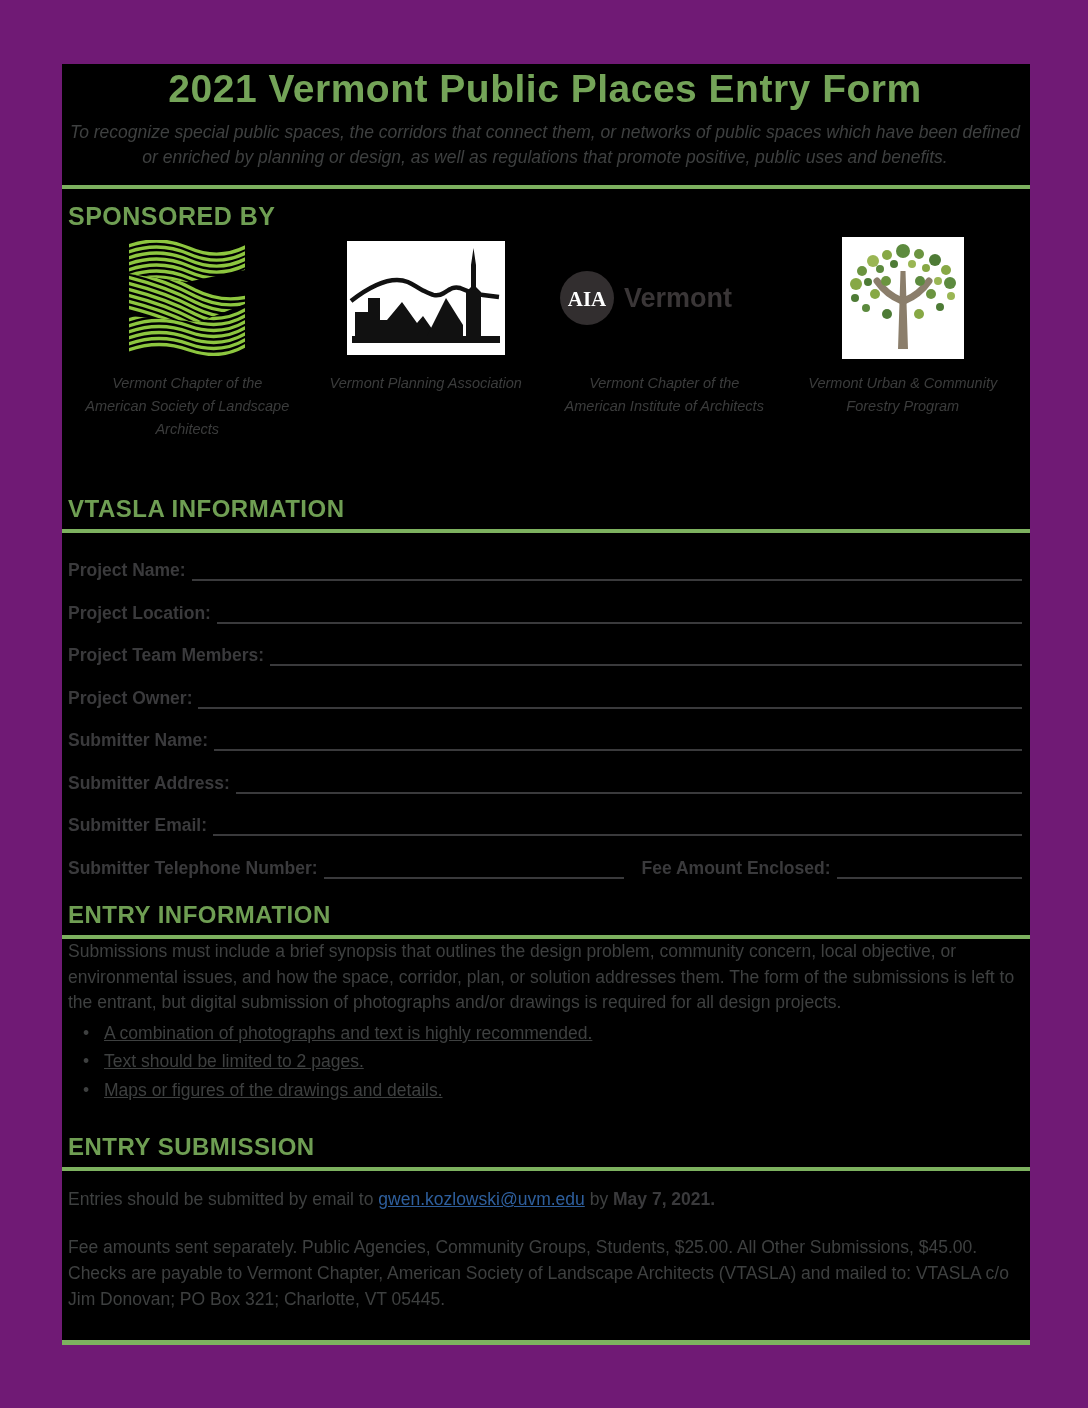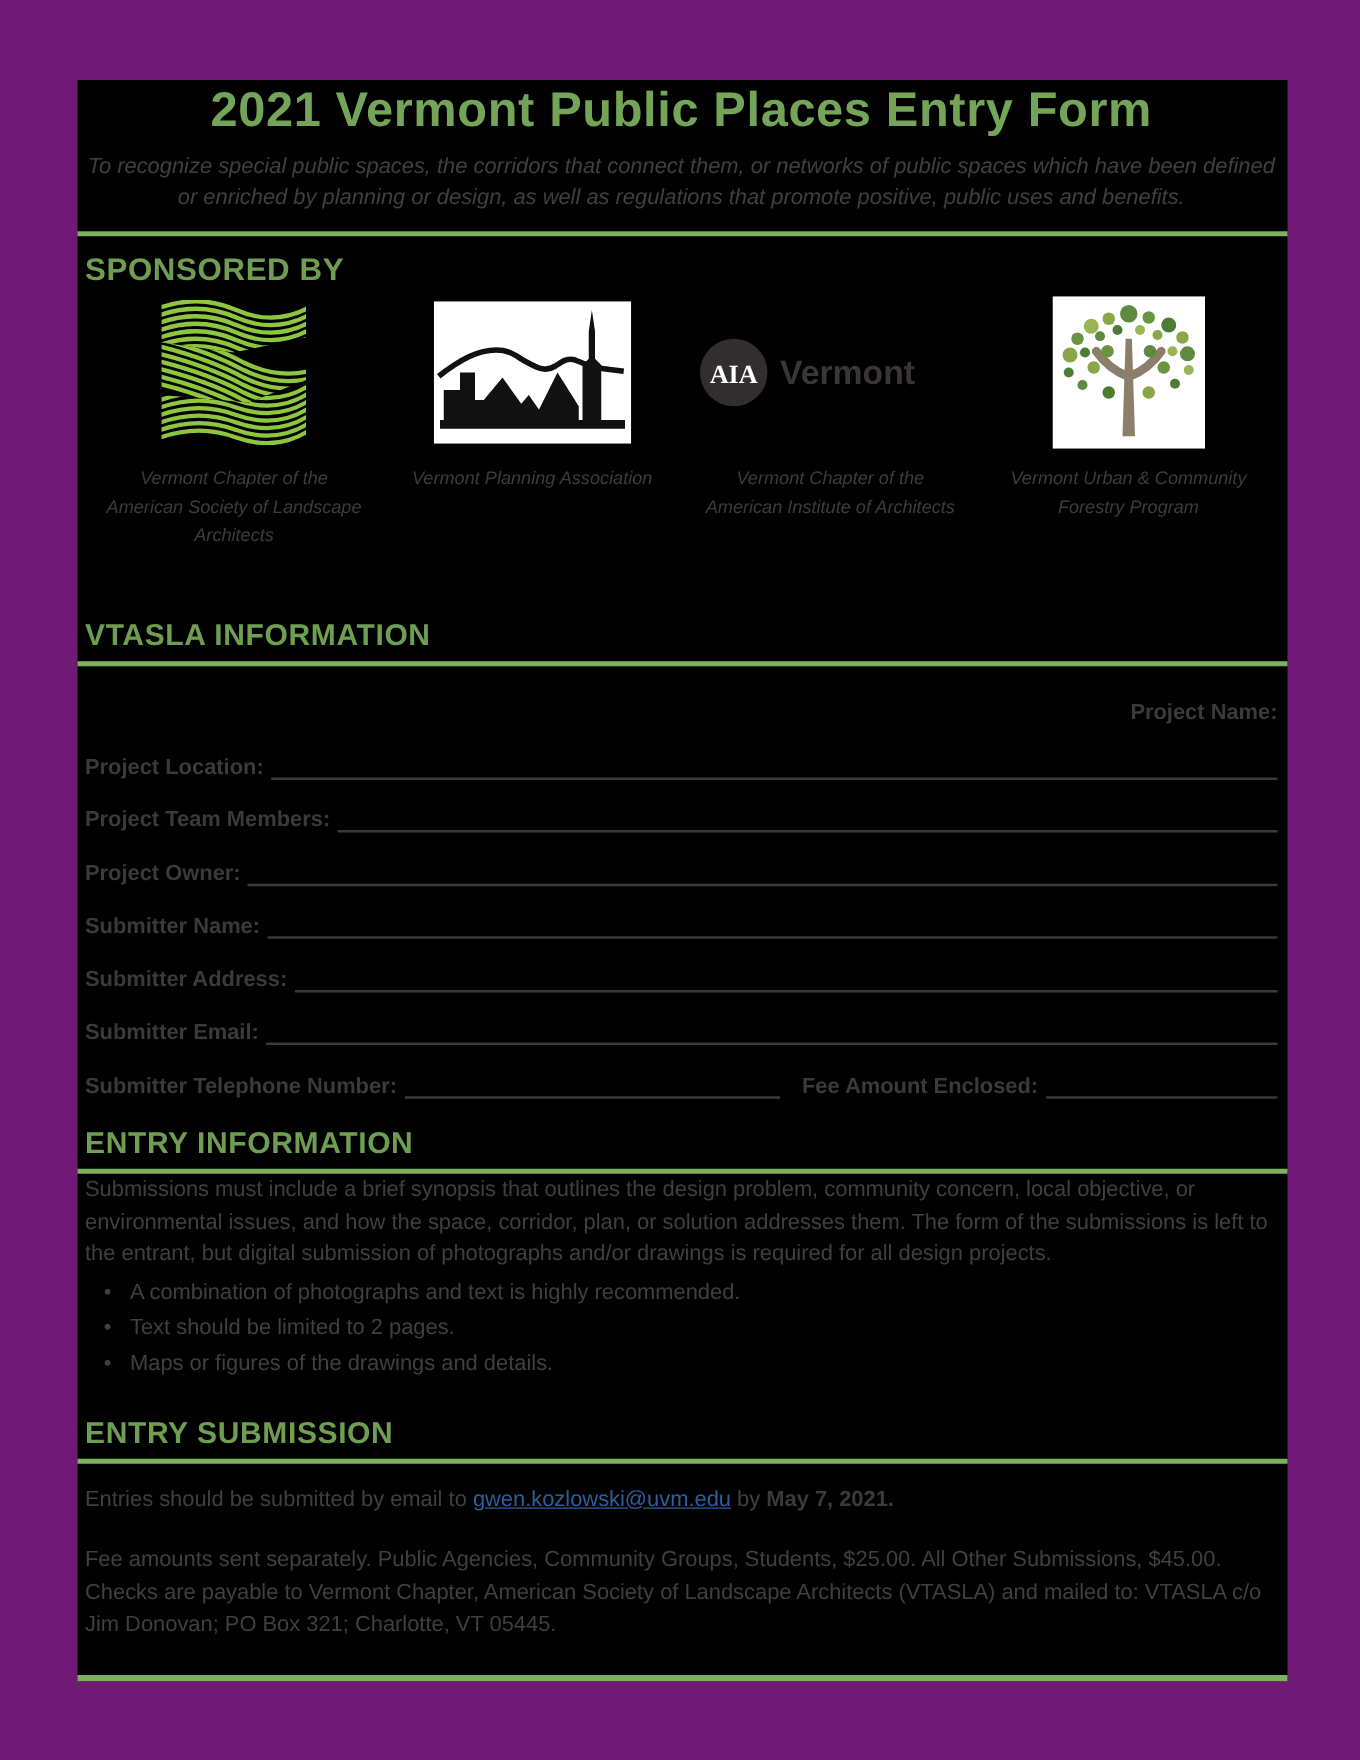--- a/index.html
+++ b/index.html
@@ -27,30 +27,30 @@
   .sponsored-heading { font-size:25px; font-weight:bold; color:#6f9e53; margin-top:13px; letter-spacing:0.5px; }
   .heading-rule { margin-top:6px; }
 
   .logos { display:flex; margin-top:5px;text-align:right; }
   .logo-col { flex:1; display:flex; justify-content:center; align-items:center; height:124px; }
   .captions { display:flex; margin-top:12px; }
   .caption { flex:1; text-align:center; font-style:italic; font-size:14.5px; line-height:1.6; color:#3b3c3c; padding:0 14px; }
 
   .section-project { margin-top:54px; }
   .field-row { display:flex; align-items:flex-end; height:22px; margin-top:20.5px; }
-  .field-row.first { margin-top:26px;flex-direction:column; }
+  .field-row.first { margin-top:26px; }
   .field-label { font-weight:bold; font-size:17.5px; color:#3a3a3c; white-space:nowrap; }
   .field-line { flex:1; border-bottom:2px solid #3a3a3c; height:100%; margin-left:6px; }
   .field-line.fixed { flex:0 0 auto; width:300px; }
   .fee-label { margin-left:18px; }
 
   .section-entry { margin-top:22px; }
   .body-text { font-size:17.5px; line-height:1.47; color:#3e4040; margin:0 0 0; }
   ul.bullets { margin:5px 0 0; padding:0 0 0 36px; list-style:none; }
-  ul.bullets li { position:relative; font-size:17.5px; line-height:1.45; color:#3e4040; margin-top:3px; }
+  ul.bullets li { position:relative; font-size:17.5px; line-height:1.45; color:#3e4040; margin-top:3px;text-decoration:underline; }
   ul.bullets li::before { content:"\2022"; position:absolute; left:-21px; top:0; color:#3e4040; }
 
   .section-submission { margin-top:30px; }
   .submit-line { margin-top:18px; font-size:17.5px; color:#3e4040; }
   .email-link { color:#2e5f9d; font-weight:normal; text-decoration:underline; }
   .deadline { font-weight:bold; color:#3a3a3c;text-align:right; }
   .fee-paragraph { margin-top:25px; }
   .rule-bottom { position:absolute; left:0; right:0; bottom:0; height:5px; background:#7db15f; margin:0; }
 </style>
 </head>

